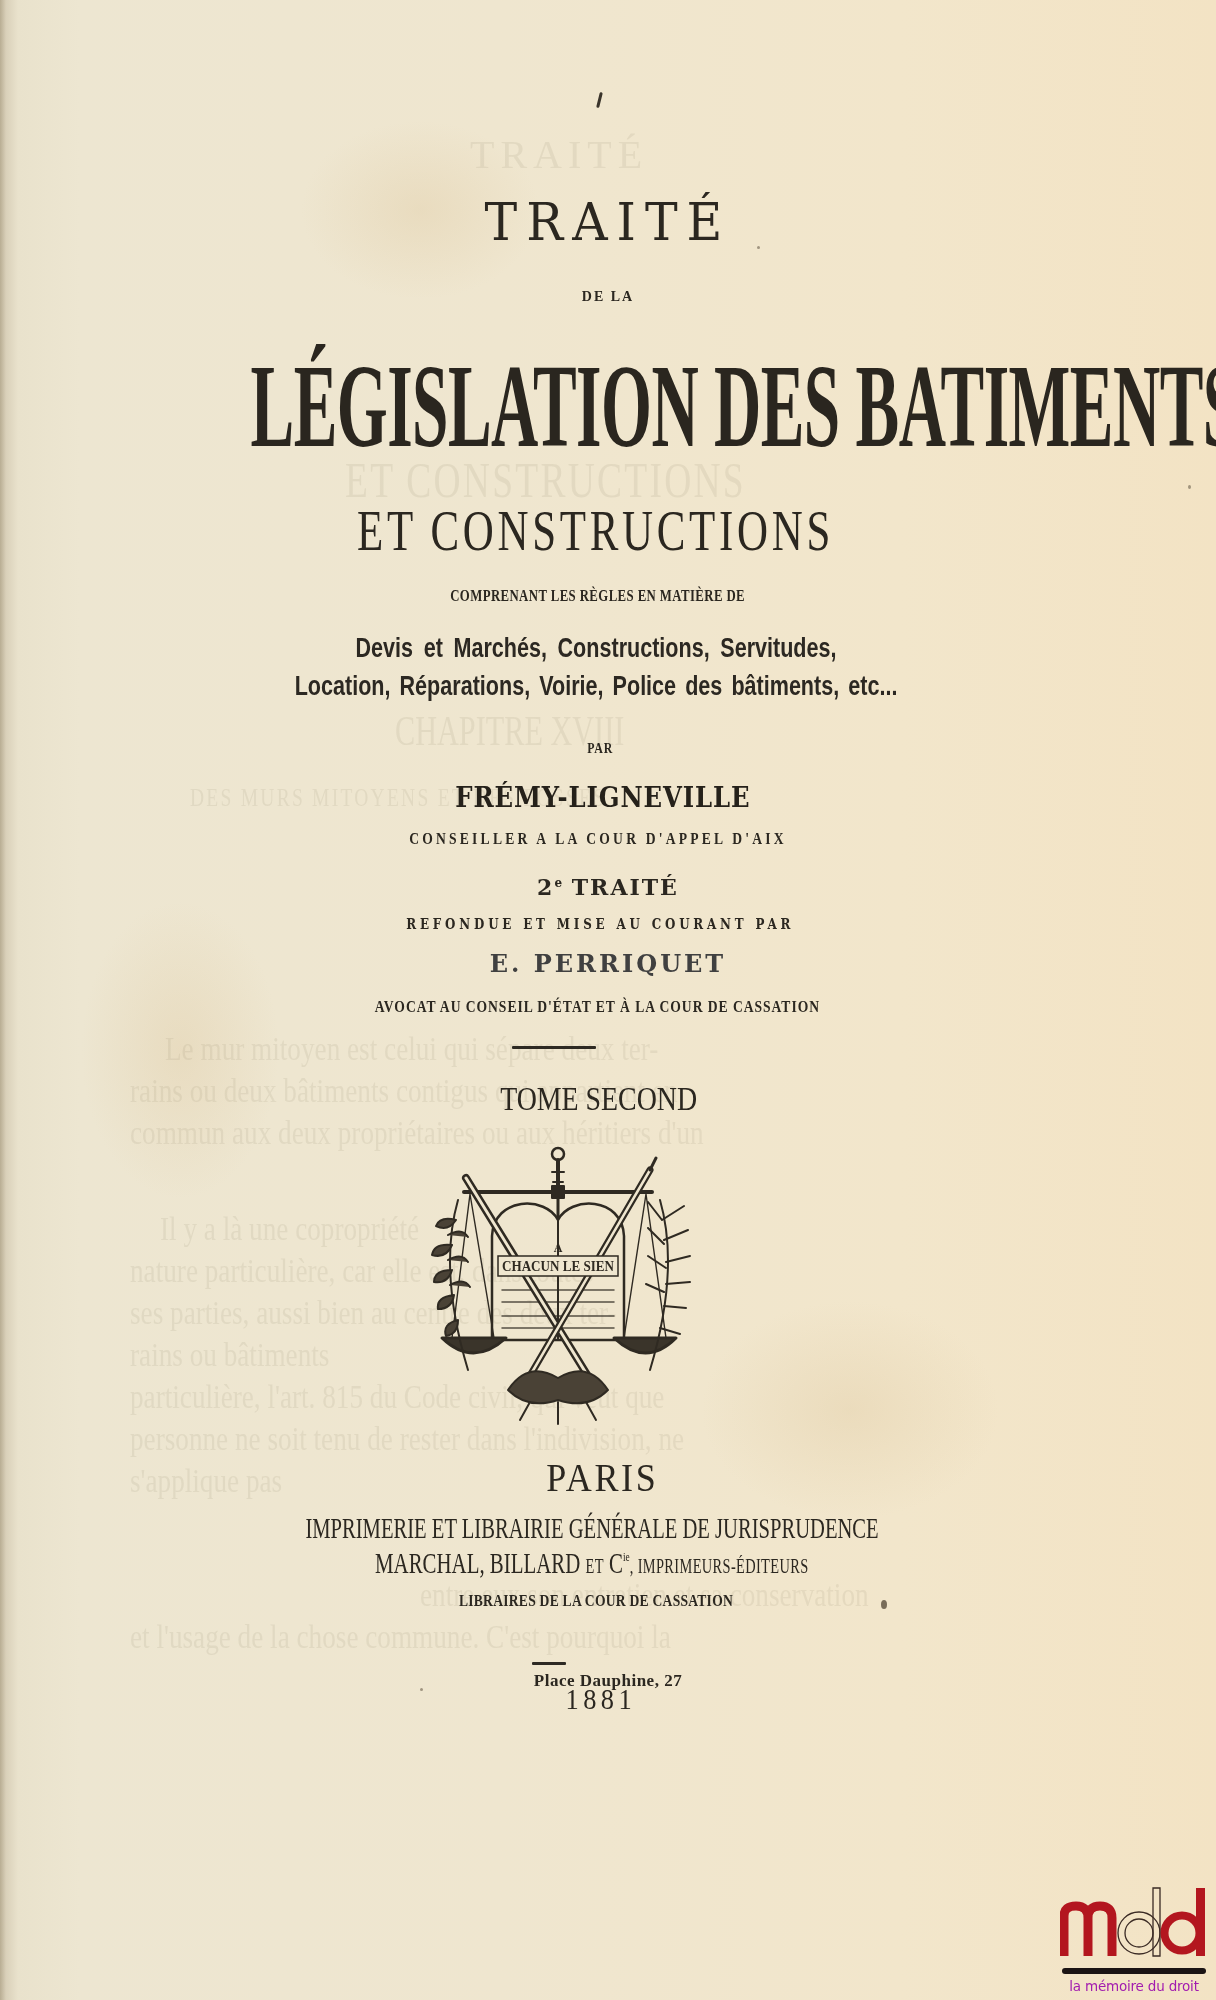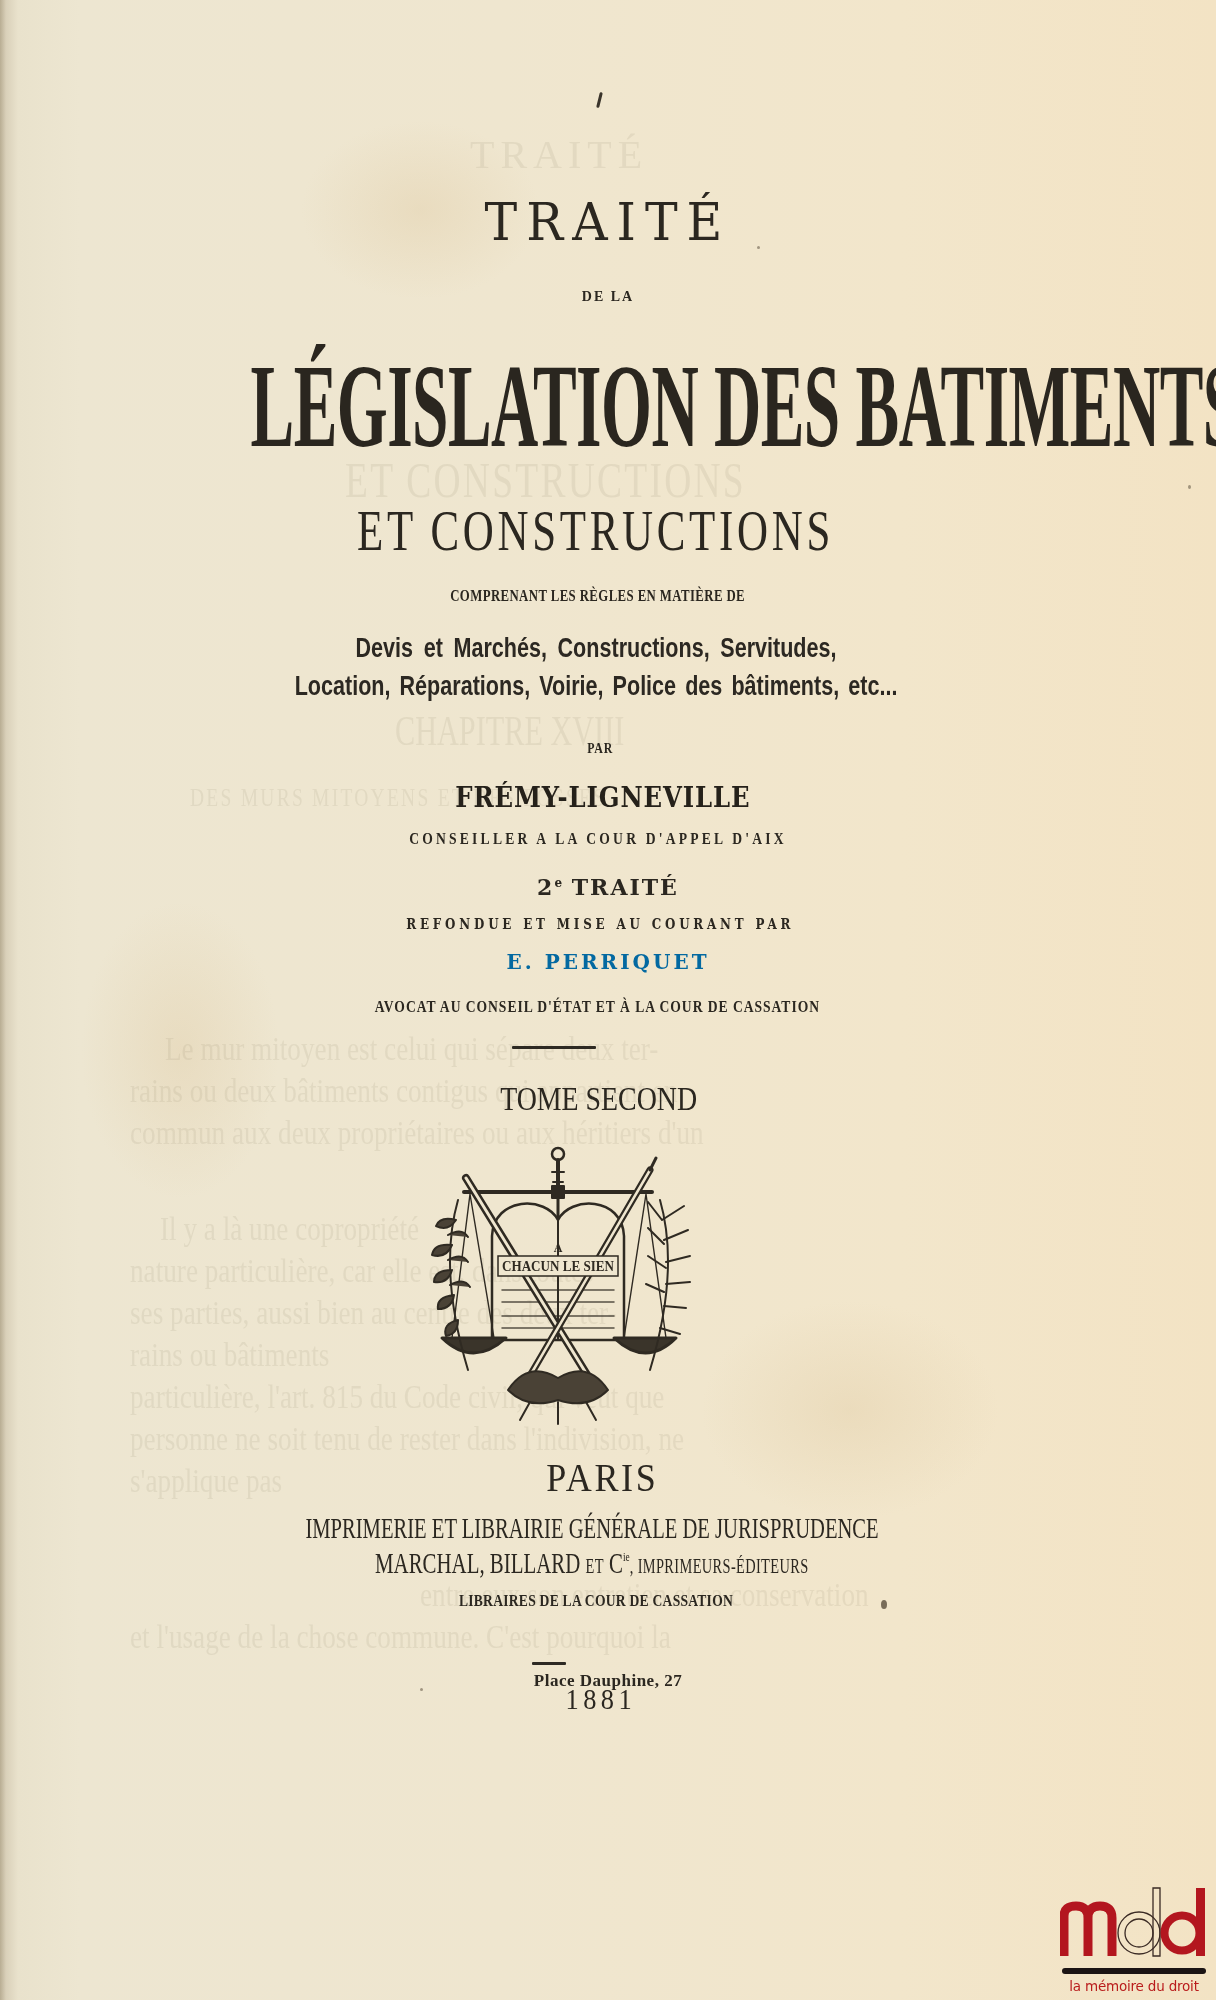--- a/index.html
+++ b/index.html
@@ -33,41 +33,41 @@
     font-family: "Liberation Sans", sans-serif; font-weight: bold; font-size: 28px; transform: scaleX(0.77); transform-origin: 556px 0; color: #2c2822;
   }
   #subjects1 { top: 634px; word-spacing: 6px; }
   #subjects2 { top: 672px; word-spacing: 4px; }
   #par { top: 742px; font-size: 14px; font-weight: bold; letter-spacing: 1px; transform: scaleX(0.85); transform-origin: 556px 0; }
   #author { top: 784px; font-size: 27px; font-weight: bold; font-family: "DejaVu Serif", serif; letter-spacing: 1px; transform: scaleX(0.9); transform-origin: 556px 0; color: #25211a; }
   #author-role { top: 830px; font-size: 17px; font-weight: bold; letter-spacing: 4px; font-family: "Liberation Serif", serif; transform: scaleX(0.8); transform-origin: 558px 0; }
   #edition { top: 876px; font-size: 22px; font-weight: bold; font-family: "DejaVu Serif", serif; letter-spacing: 2px; }
   #edition sup { font-size: 12px; vertical-align: 8px; letter-spacing: 0; }
   #refondue { top: 917px; font-size: 14px; font-weight: bold; letter-spacing: 4.5px; font-family: "DejaVu Serif", serif; transform: scaleX(0.85); transform-origin: 556px 0; }
-  #reviser { top: 952px; font-size: 20px; font-weight: bold; font-family: "DejaVu Serif", serif; letter-spacing: 3px; color: #0369a1; }
+  #reviser { top: 952px; font-size: 24px; font-weight: bold; font-family: "DejaVu Serif", serif; letter-spacing: 3px; color: #404040; }
   #reviser-role { top: 998px; font-size: 17px; font-weight: bold; letter-spacing: 1.2px; transform: scaleX(0.8); transform-origin: 555px 0; }
   .rule { position: absolute; height: 3px; background: #2e2a23; border-radius: 1px; }
   #rule1 { top: 1046px; left: 512px; width: 84px; }
   #tome { top: 1082px; font-size: 34px; font-family: "Liberation Serif", serif; transform: scaleX(0.82); transform-origin: 556px 0; }
   #emblem { position: absolute; left: 418px; top: 1140px; width: 280px; height: 290px; }
   #paris { top: 1458px; font-size: 40px; letter-spacing: 3px; font-family: "Liberation Serif", serif; transform: scaleX(0.9); transform-origin: 552px 0; }
   #printer { top: 1514px; font-size: 29px; font-family: "Liberation Serif", serif; transform: scaleX(0.71); transform-origin: 553px 0; }
   #printer2 { top: 1549px; font-size: 29px; font-family: "Liberation Serif", serif; transform: scaleX(0.72); transform-origin: 550px 0; }
   #printer2 .sc { font-size: 20px; letter-spacing: 0.5px; }
   #printer2 sup { font-size: 13px; vertical-align: 12px; }
   #libraires { top: 1592px; font-size: 17px; font-weight: bold; letter-spacing: 0.3px; transform: scaleX(0.8); transform-origin: 548px 0; }
   #address { top: 1672px; font-size: 17px; font-weight: bold; font-family: Liberation Serif, serif; letter-spacing: 0.5px; }
   #rule2 { top: 1662px; left: 532px; width: 34px; height: 3px; }
   #year { top: 1684px; font-size: 30px; letter-spacing: 5px; font-family: "Liberation Serif", serif; transform: scaleX(0.88); transform-origin: 548px 0; }
   #tick { position: absolute; left: 598px; top: 92px; width: 3px; height: 16px; background: #3a342b; transform: rotate(14deg); border-radius: 2px; }
   .speck { position: absolute; background: #6b5f4c; border-radius: 50%; opacity: 0.6; }
   #logo { position: absolute; left: 1058px; top: 1886px; width: 152px; height: 112px; }
   #logo-letters { position: absolute; left: 2px; top: 0; height: 72px; width: 150px; }
   #logo-bar { position: absolute; left: 4px; top: 82px; width: 144px; height: 6px; background: #1b1414; border-radius: 3px; }
-  #logo-tag { position: absolute; left: 0; top: 92px; width: 152px; text-align: center; font-family: "DejaVu Sans", sans-serif; font-size: 13.5px; color: #b91c1c; white-space: nowrap; letter-spacing: -0.2px; }
+  #logo-tag { position: absolute; left: 0; top: 92px; width: 152px; text-align: center; font-family: "DejaVu Sans", sans-serif; font-size: 13.5px; color: #a21caf; white-space: nowrap; letter-spacing: -0.2px; }
 </style>
 </head>
 <body>
 
 <div class="stain" style="left:300px;top:120px;width:240px;height:180px;"></div>
 <div class="stain" style="left:700px;top:1300px;width:300px;height:220px;"></div>
 <div class="stain" style="left:80px;top:900px;width:200px;height:300px;"></div>
 
 <div>
   <div class="ghost" style="left:470px;top:135px;font-size:40px;letter-spacing:6px;">TRAITÉ</div>

